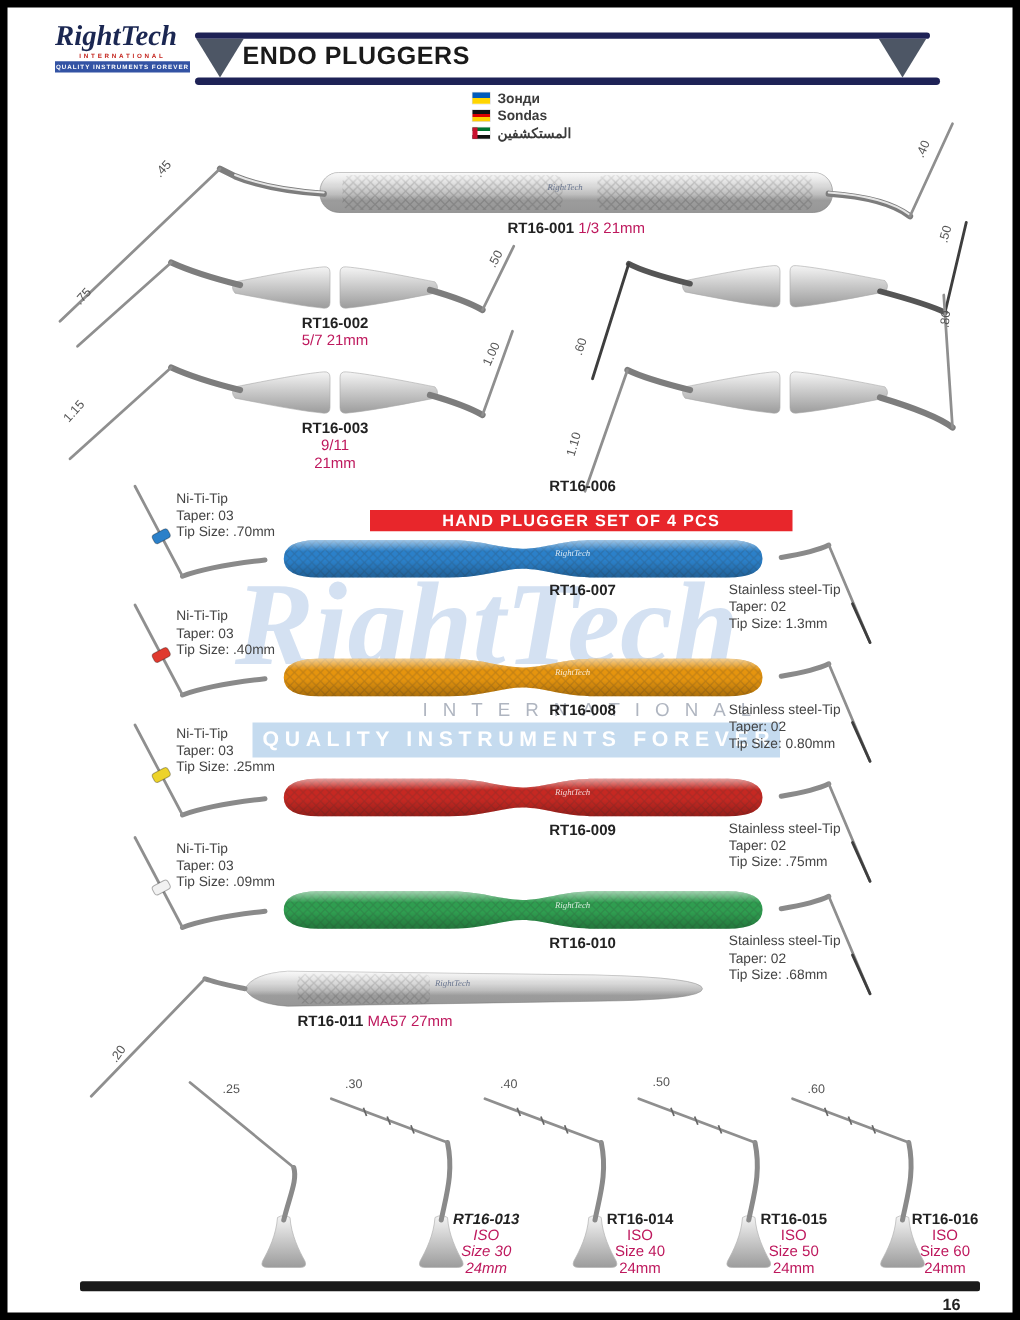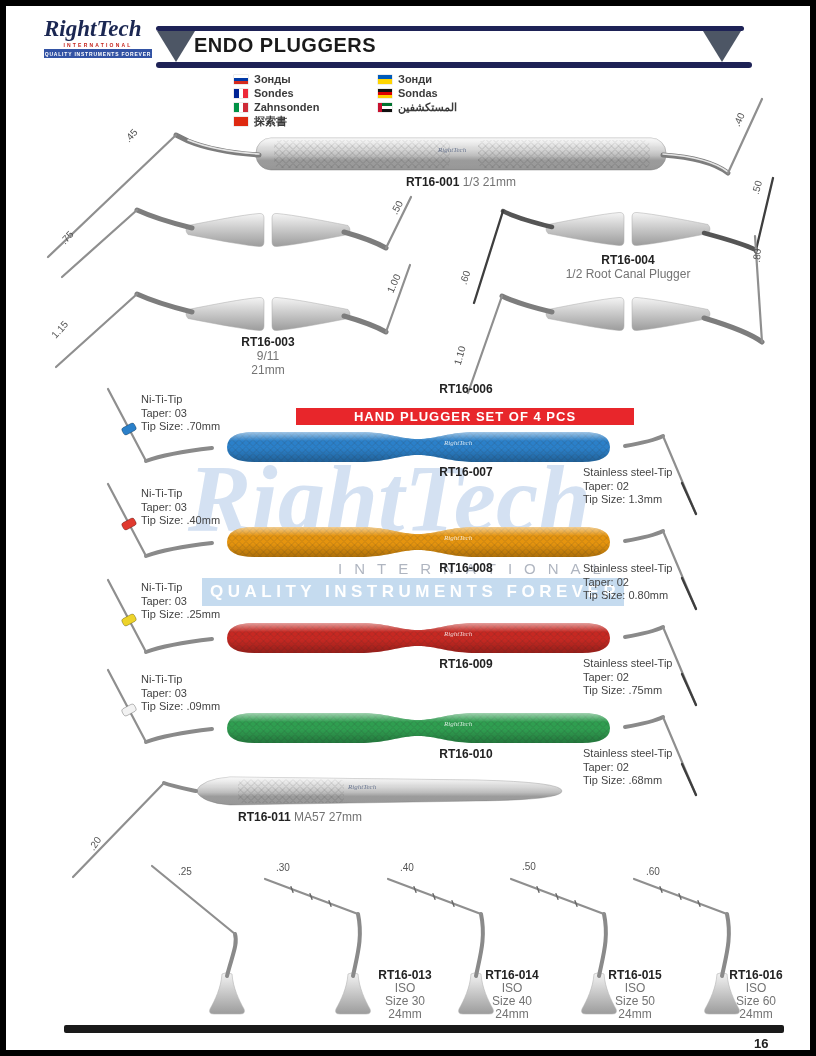--- a/index.html
+++ b/index.html
@@ -49,21 +49,21 @@
   .wd{stroke:#555;stroke-width:4.5;fill:none;stroke-linecap:round;}
   .nd{stroke:#8f8f8f;stroke-width:2.2;fill:none;stroke-linecap:round;}
   .ndd{stroke:#3e3e3e;stroke-width:2.3;fill:none;stroke-linecap:round;}
   .coneF{fill:url(#coneG);stroke:#aaa;stroke-width:0.5;}
   .bell{fill:url(#coneG);stroke:#b5b5b5;stroke-width:0.6;}
   .tick rect{fill:#666;}
   .mk{stroke:rgba(0,0,0,0.3);stroke-width:0.8;}
 
   
   .code{font-weight:bold;color:#222;font-size:12px;}
-  .desc{color:#737373;font-size:12px;}
+  .desc{color:#be185d;font-size:12px;}
   .cblock{position:absolute;text-align:center;line-height:14px;font-size:12px;}
   .lblock{position:absolute;text-align:center;line-height:14px;font-size:12px;white-space:nowrap;}
   .spec{position:absolute;font-size:11px;color:#444;line-height:13.5px;white-space:nowrap;}
   .tipnum{position:absolute;font-size:10px;color:#555;white-space:nowrap;}
   .banner{position:absolute;left:290px;top:402px;width:338px;height:17px;background:#e8262b;color:#fff;
           font-size:13px;font-weight:bold;text-align:center;line-height:17px;letter-spacing:1px;}
   .engv{position:absolute;font-family:"Liberation Serif",serif;font-style:italic;font-size:7px;}
   .engv-d{color:rgba(70,85,120,0.75);}
   .engv-l{color:rgba(255,255,255,0.8);}
 
@@ -81,26 +81,20 @@
     <div class="logo-intl">INTERNATIONAL</div>
     <div class="logo-band">QUALITY INSTRUMENTS FOREVER</div>
   </div>
 
   <div class="hline" style="left: 150px; top: 20px; width: 588px; height: 5px; background: rgb(30, 34, 86);"></div>
   <div class="tri" style="left:151px;top:25px;"></div>
   <div class="banner-title">ENDO PLUGGERS</div>
   <div class="tri" style="left:697px;top:25px;"></div>
   <div class="hline" style="left: 150px; top: 56px; width: 596px; height: 6px; background: rgb(30, 34, 86);"></div>
 
-  <div class="legend-col" style="left:228px;top:68px;">
-    <div class="legend-row"><span class="flag f-ru"></span><span>Зонды</span></div>
-    <div class="legend-row"><span class="flag f-fr"></span><span>Sondes</span></div>
-    <div class="legend-row"><span class="flag f-it"></span><span>Zahnsonden</span></div>
-    <div class="legend-row"><span class="flag f-cn"></span><span>探索書</span></div>
-  </div>
   <div class="legend-col" style="left:372px;top:68px;">
     <div class="legend-row"><span class="flag f-ua"></span><span>Зонди</span></div>
     <div class="legend-row"><span class="flag f-de"></span><span>Sondas</span></div>
     <div class="legend-row"><span class="flag f-ae"></span><span>المستكشفين</span></div>
   </div>
 
   <div class="wm-brand">RightTech</div>
   <div class="wm-intl">INTERNATIONAL</div>
   <div class="wm-band">
       <span>QUALITY INSTRUMENTS FOREVER</span>
@@ -279,29 +273,29 @@
   <span class="engv engv-l" style="left:438px;top:433px;">RightTech</span>
   <span class="engv engv-l" style="left:438px;top:528px;">RightTech</span>
   <span class="engv engv-l" style="left:438px;top:624px;">RightTech</span>
   <span class="engv engv-l" style="left:438px;top:714px;">RightTech</span>
   <span class="engv engv-d" style="left:342px;top:777px;">RightTech</span>
 
   <div class="cblock" style="left:355px;top:169px;width:200px;">
     <span class="code">RT16-001</span>
     <span class="desc">1/3 21mm</span>
   </div>
+  <div class="cblock" style="left:182px;top:245px;width:160px;">
+    <div class="code">RT16-002</div>
+    <div class="desc">5/7 21mm</div>
+  </div>
   <div class="cblock" style="left:182px;top:329px;width:160px;">
     <div class="code">RT16-003</div>
     <div class="desc">9/11</div>
     <div class="desc">21mm</div>
   </div>
-  <div class="cblock" style="left:522px;top:247px;width:200px;">
-    <div class="code">RT16-004</div>
-    <div class="desc">1/2 Root Canal Plugger</div>
-  </div>
 
   <div class="cblock" style="left:360px;top:376px;width:200px;">
     <span class="code">RT16-006</span>
   </div>
   <div class="banner" style="background: rgb(232, 38, 43);">HAND PLUGGER SET OF 4 PCS</div>
 
   <div class="spec" style="left:135px;top:387px;">
     <div>Ni-Ti-Tip</div>
     <div>Taper: 03</div>
     <div>Tip Size: .70mm</div>
@@ -355,21 +349,21 @@
     <div>Stainless steel-Tip</div>
     <div>Taper: 02</div>
     <div>Tip Size: .68mm</div>
   </div>
 
   <div class="lblock" style="left:232px;top:804px;">
     <span class="code">RT16-011</span>
     <span class="desc">MA57 27mm</span>
   </div>
 
-  <div class="cblock" style="left:354px;top:963px;width:90px;line-height:13px;">
+  <div class="cblock" style="left:338px;top:963px;width:90px;line-height:13px;font-style:italic;">
     <div class="code">RT16-013</div>
     <div class="desc">ISO</div>
     <div class="desc">Size 30</div>
     <div class="desc">24mm</div>
   </div>
   <div class="cblock" style="left:461px;top:963px;width:90px;line-height:13px;">
     <div class="code">RT16-014</div>
     <div class="desc">ISO</div>
     <div class="desc">Size 40</div>
     <div class="desc">24mm</div>

